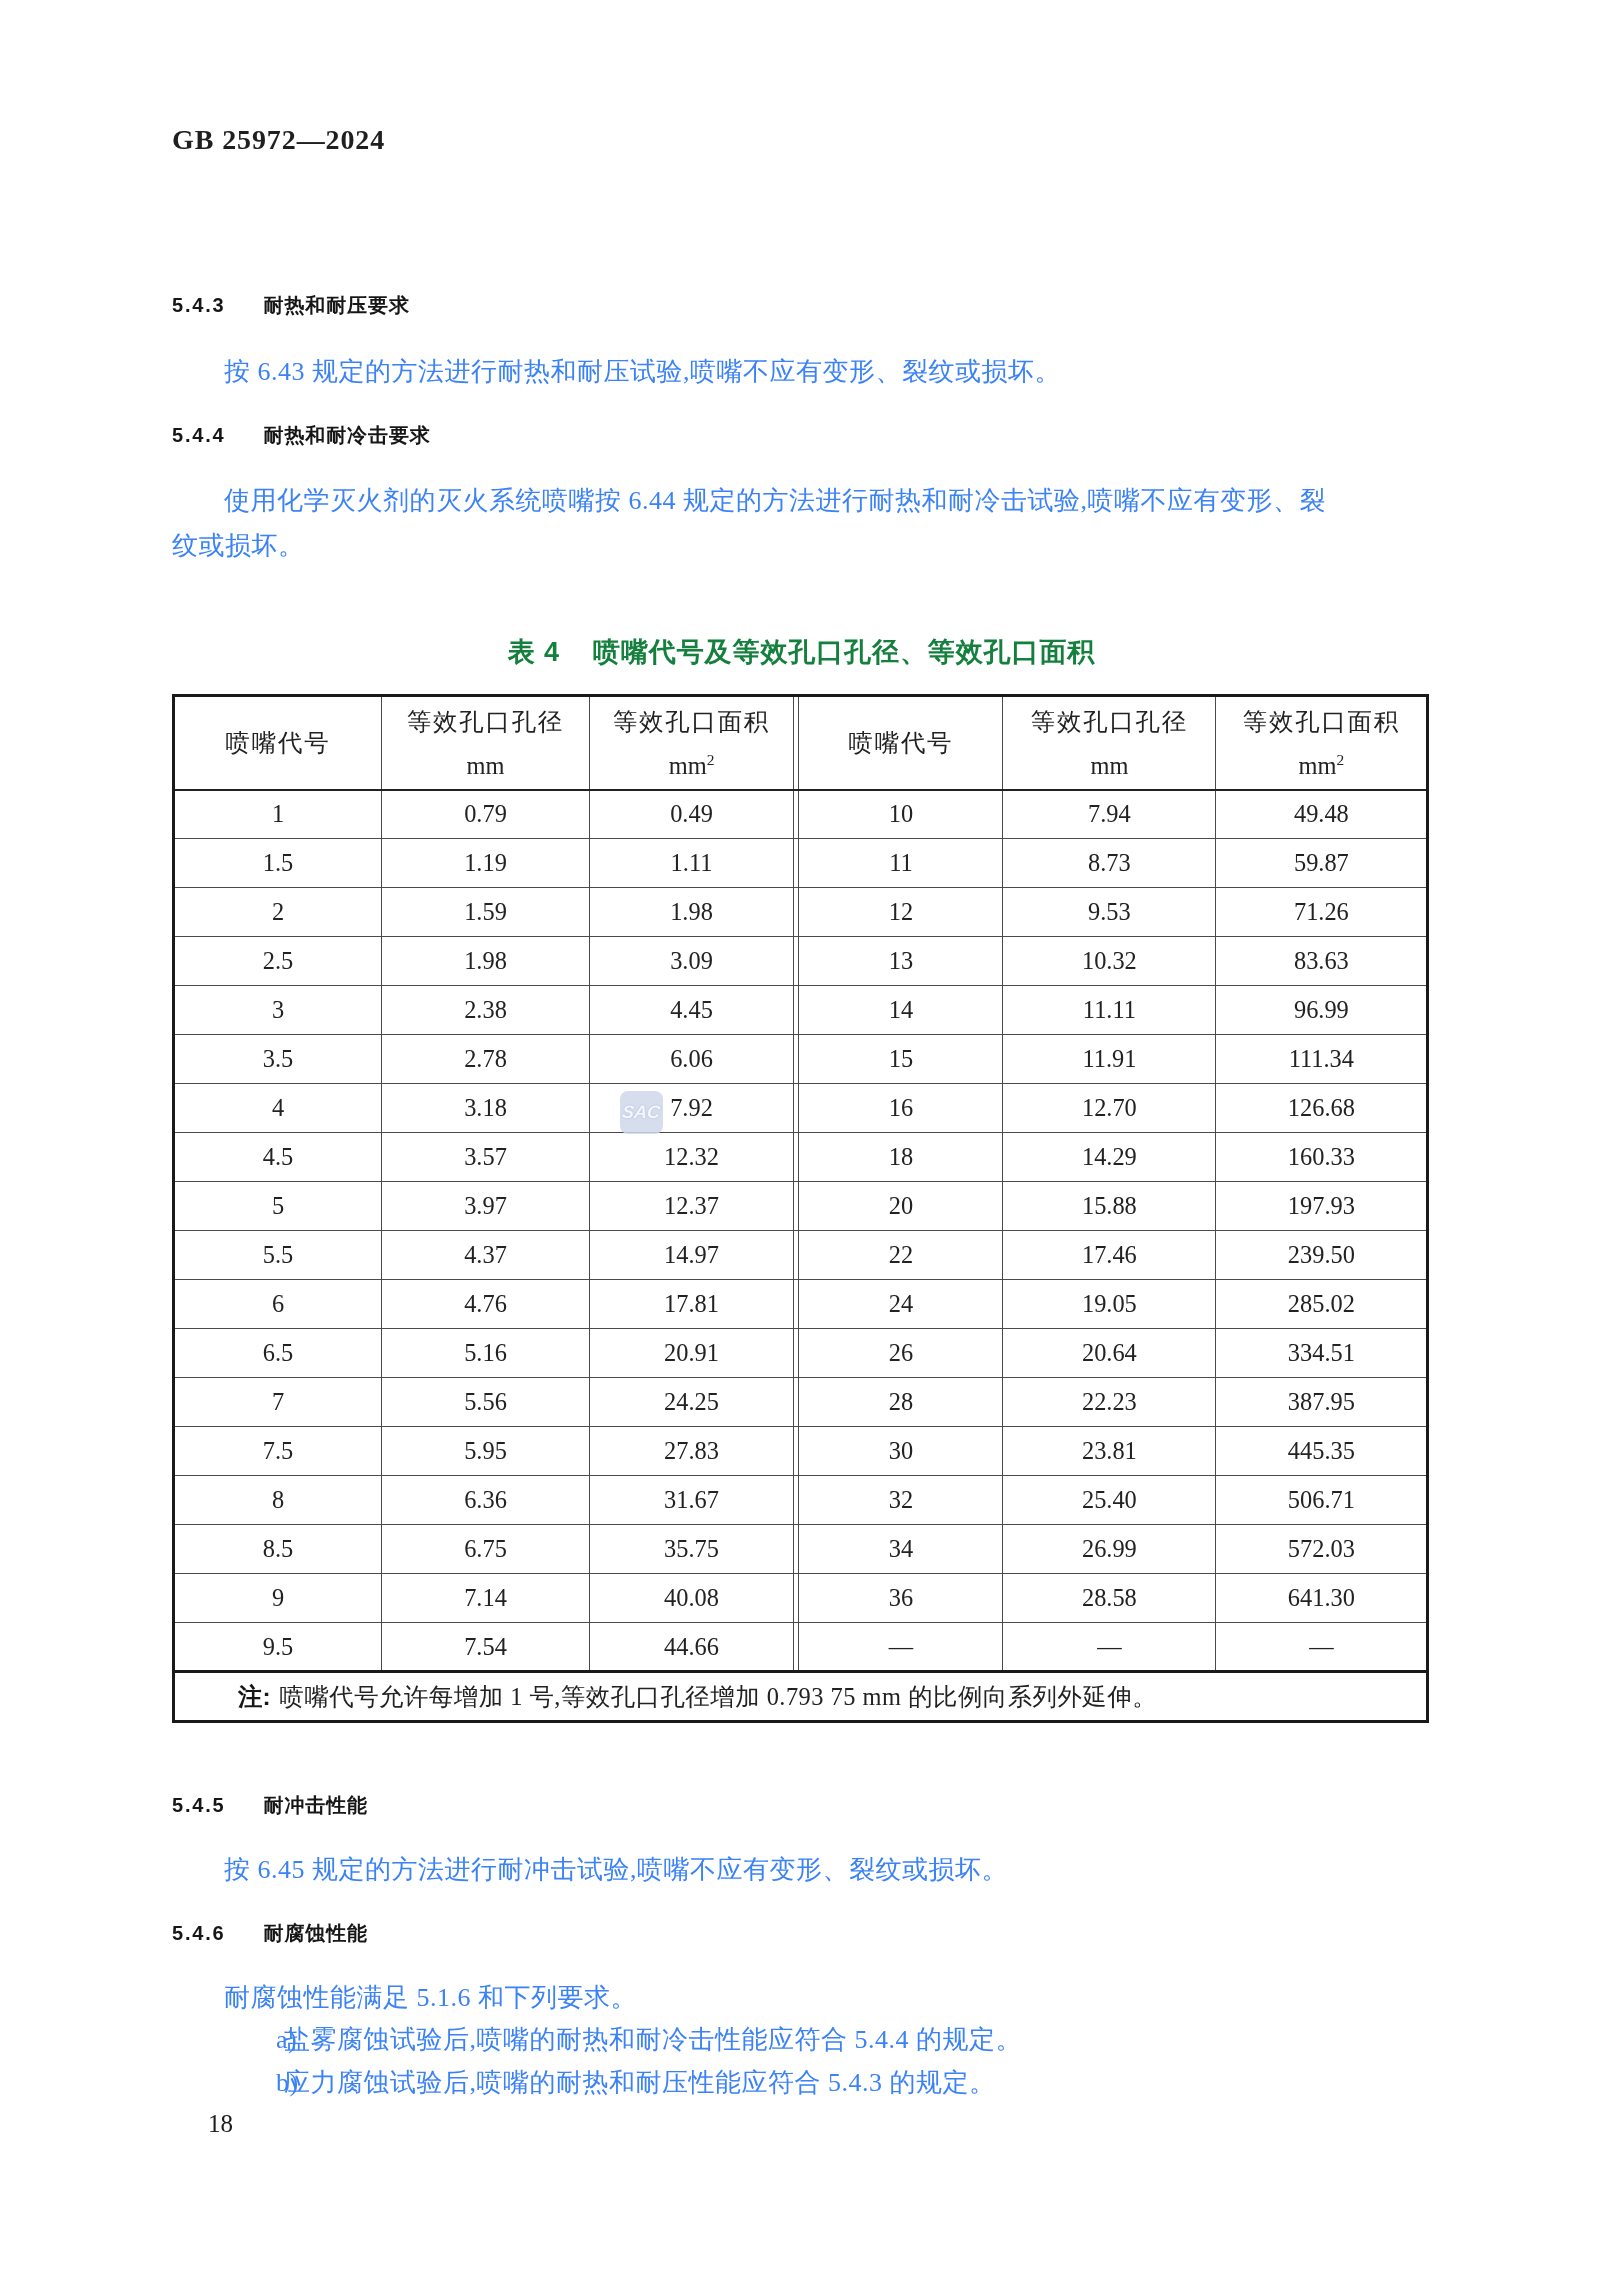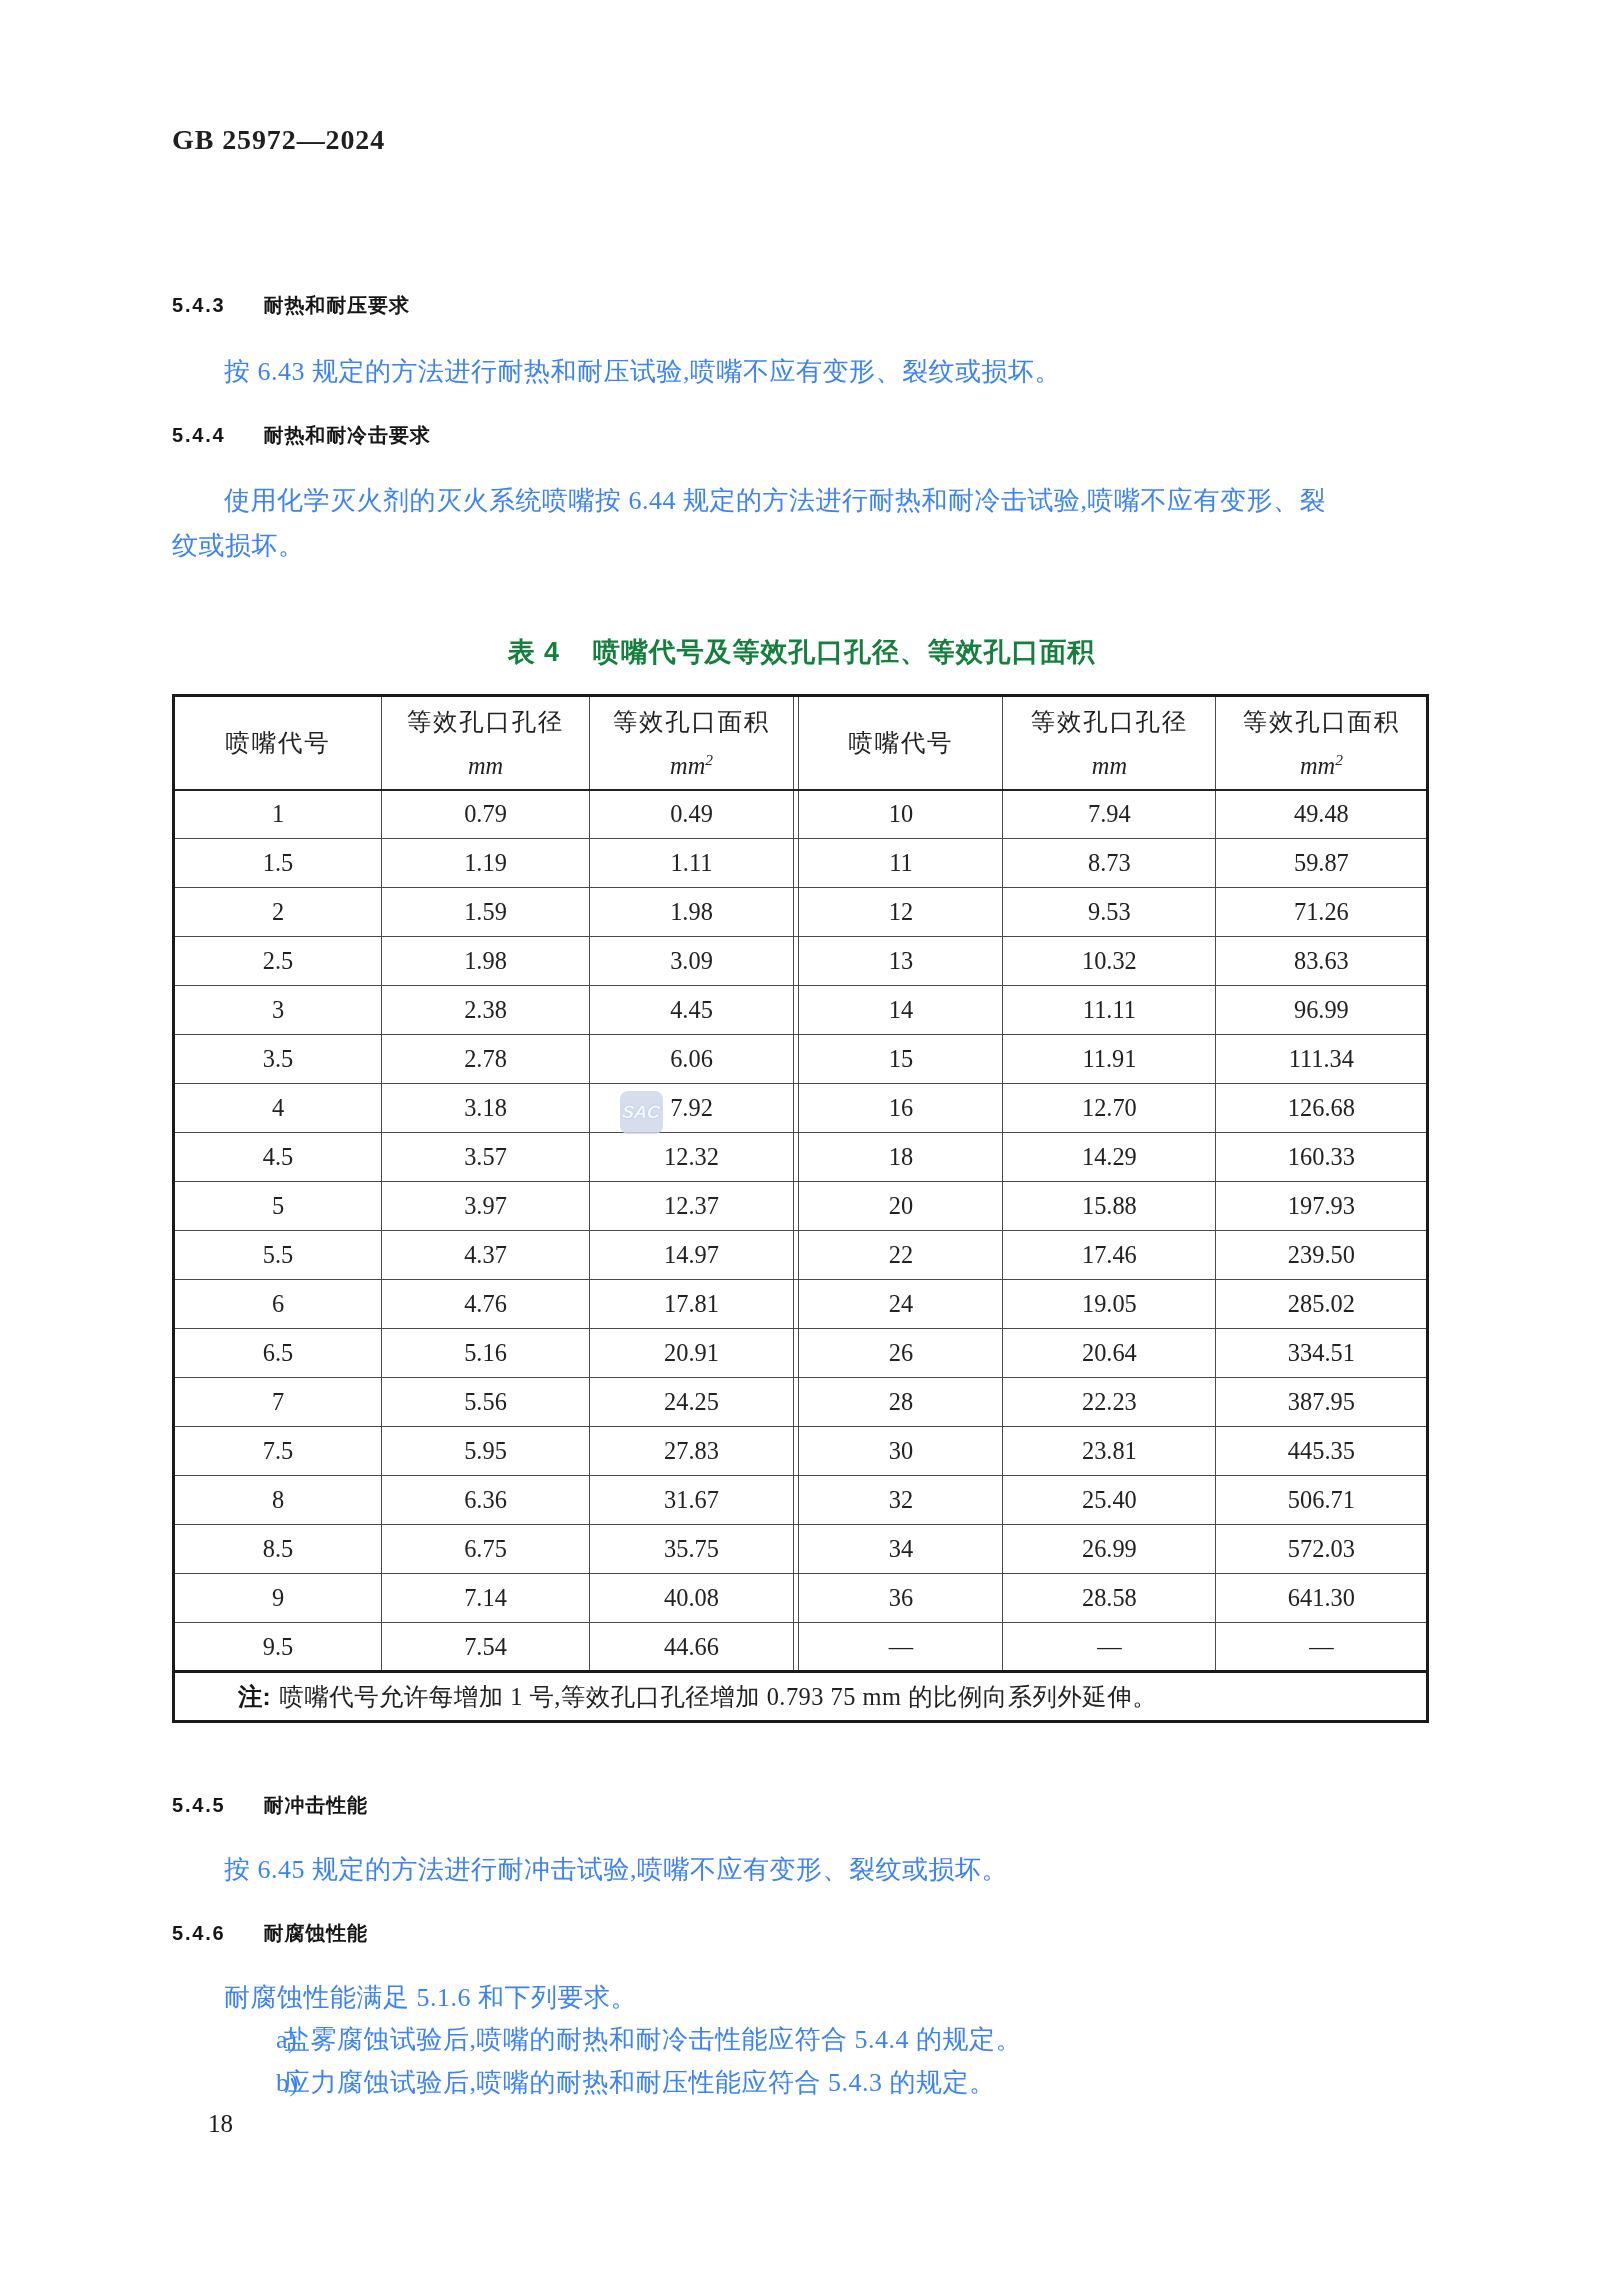--- a/index.html
+++ b/index.html
@@ -85,21 +85,21 @@
   table.t4 tbody td{border-bottom:0.9px solid #4a4a4a;}
   table.t4 tr.note-row td{
     border-top:3.6px solid #1a1a1a;
     border-bottom:none;border-left:none;
     text-align:left;
     padding-left:63px;
     height:47px;
   }
   .hcell{display:flex;flex-direction:column;justify-content:center;align-items:center;gap:14.5px;}
   .hline1{letter-spacing:1.8px;}
-  .hline2{letter-spacing:0;font-style:italic;}
+  .hline2{letter-spacing:0;}
   .hline2 sup{font-size:15.4px;line-height:0;}
   .note-label{
     font-family:"Liberation Sans","DejaVu Sans",sans-serif;
     font-weight:bold;margin-right:9px;color:#161616;
   }
   .note-body{letter-spacing:0.5px;}
 
   
   .watermark{
     top:1091px;left:620px;width:43px;height:43px;

